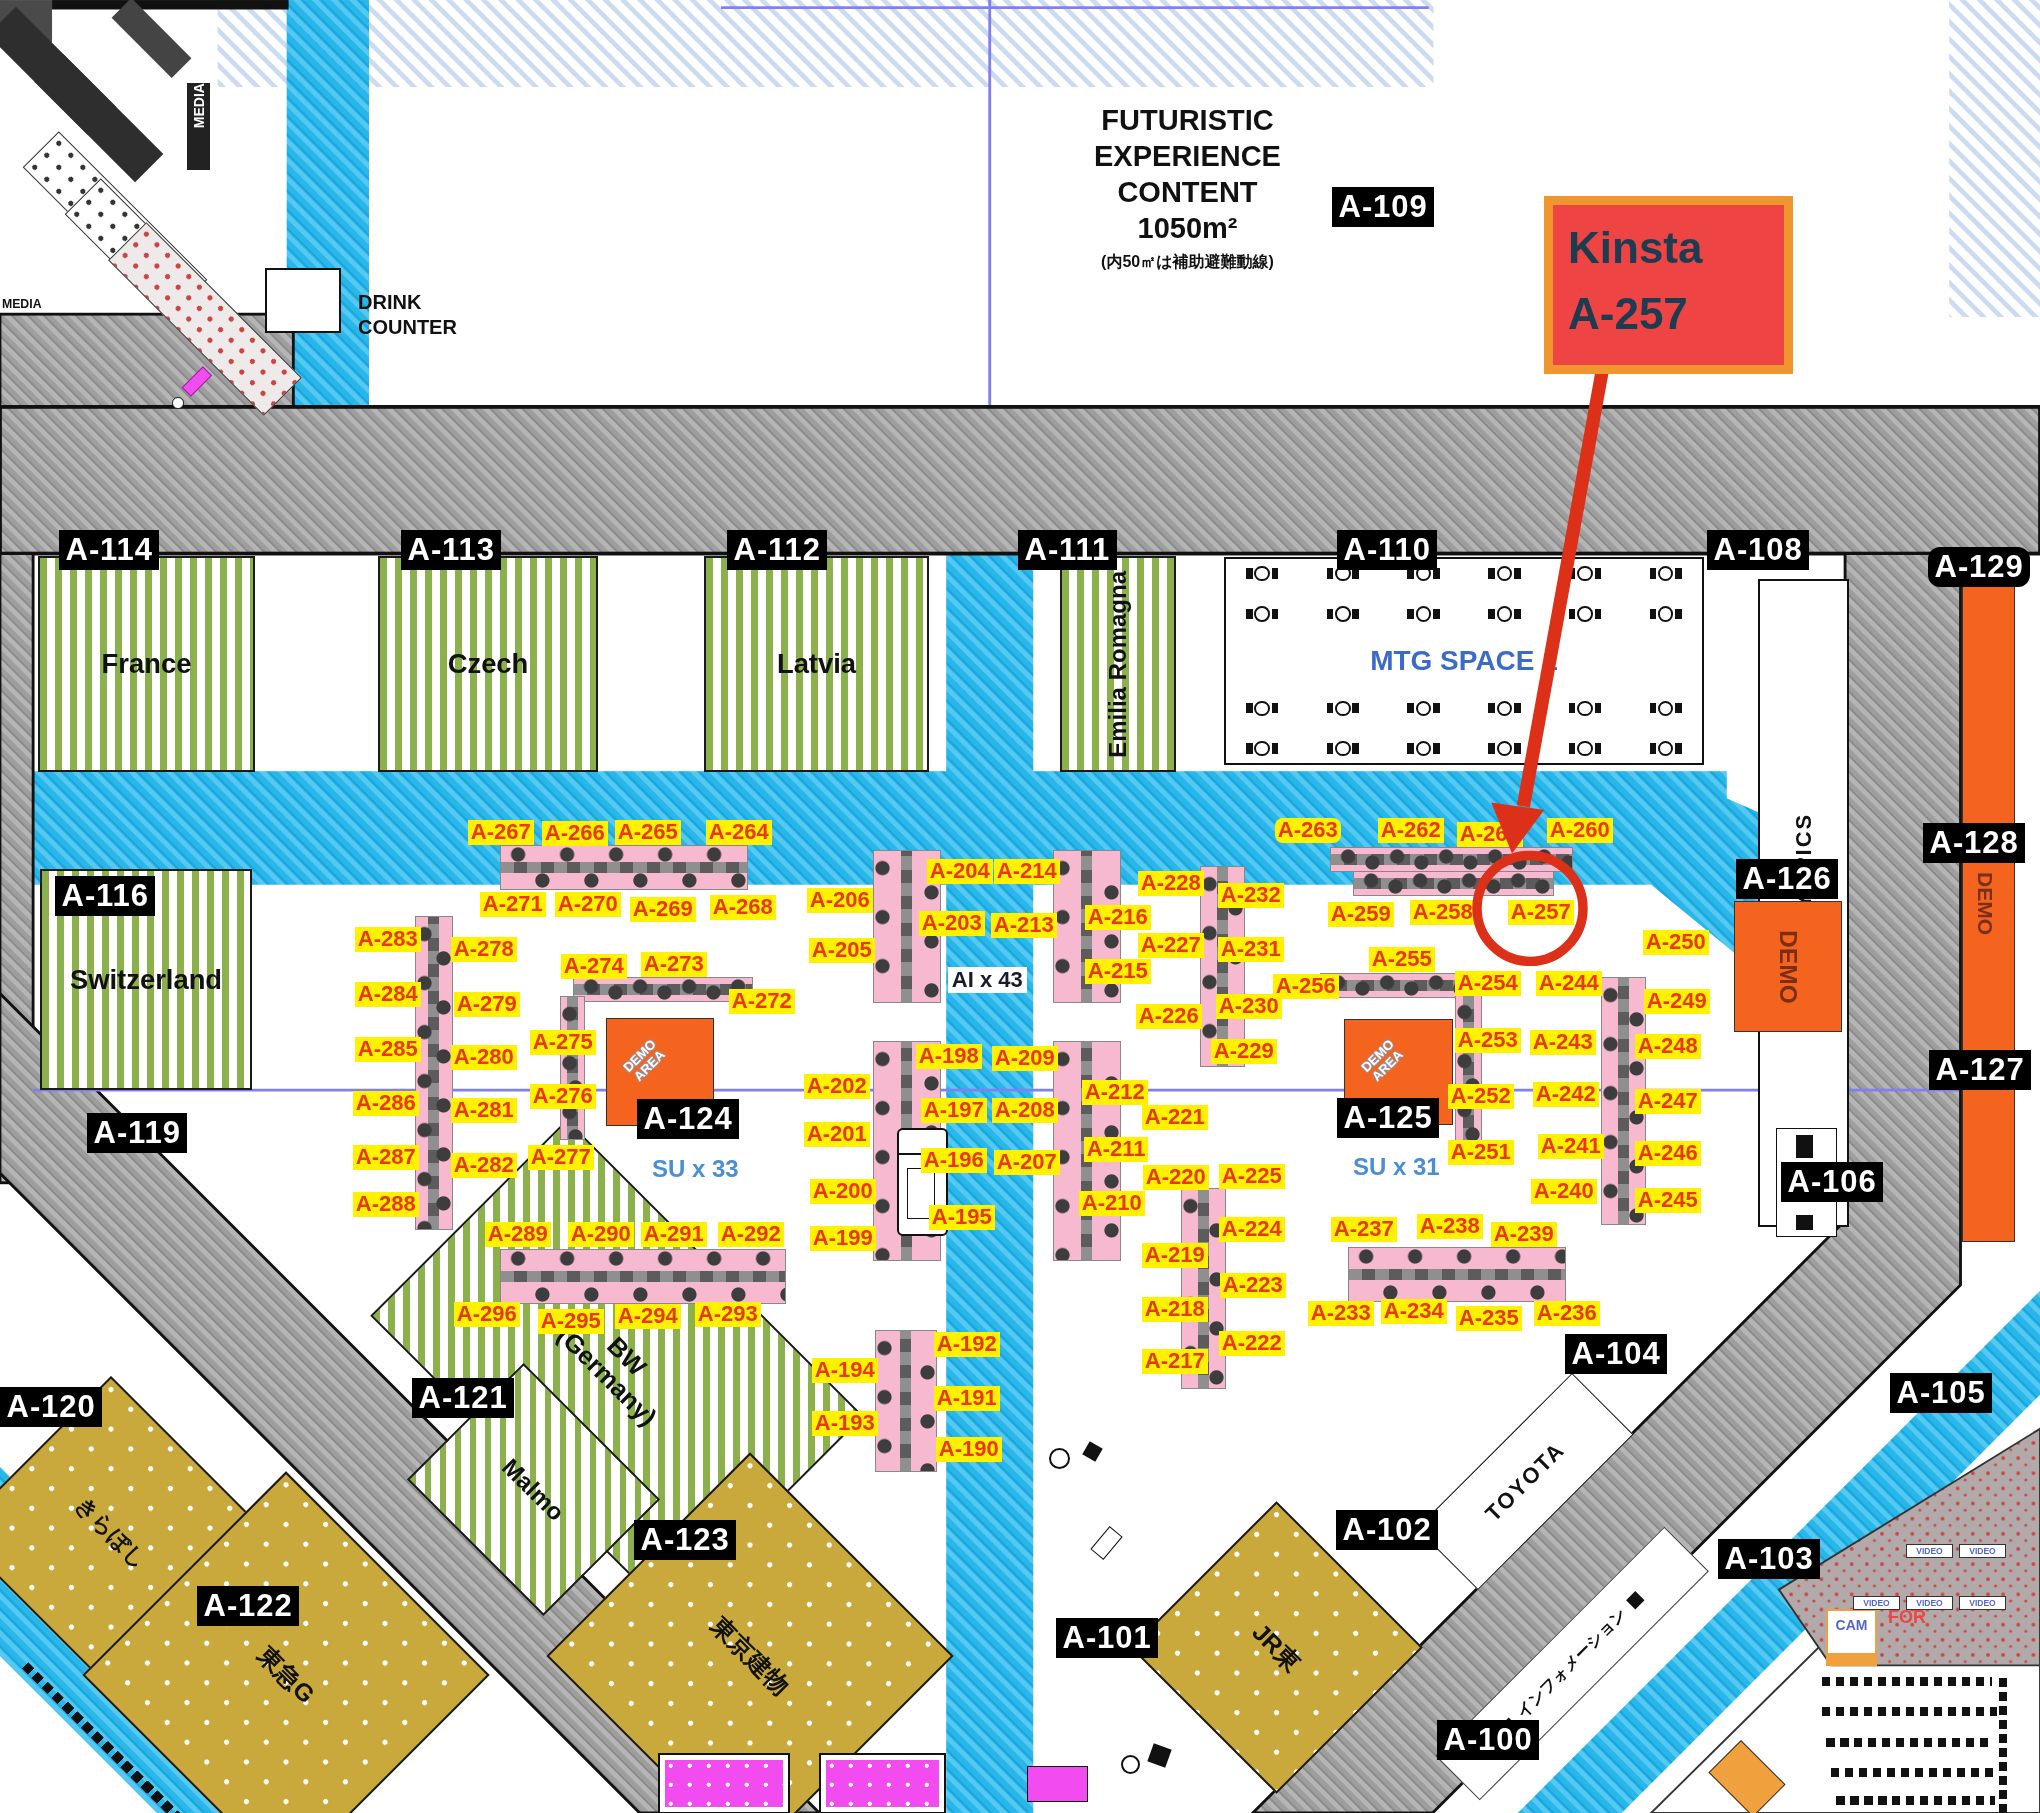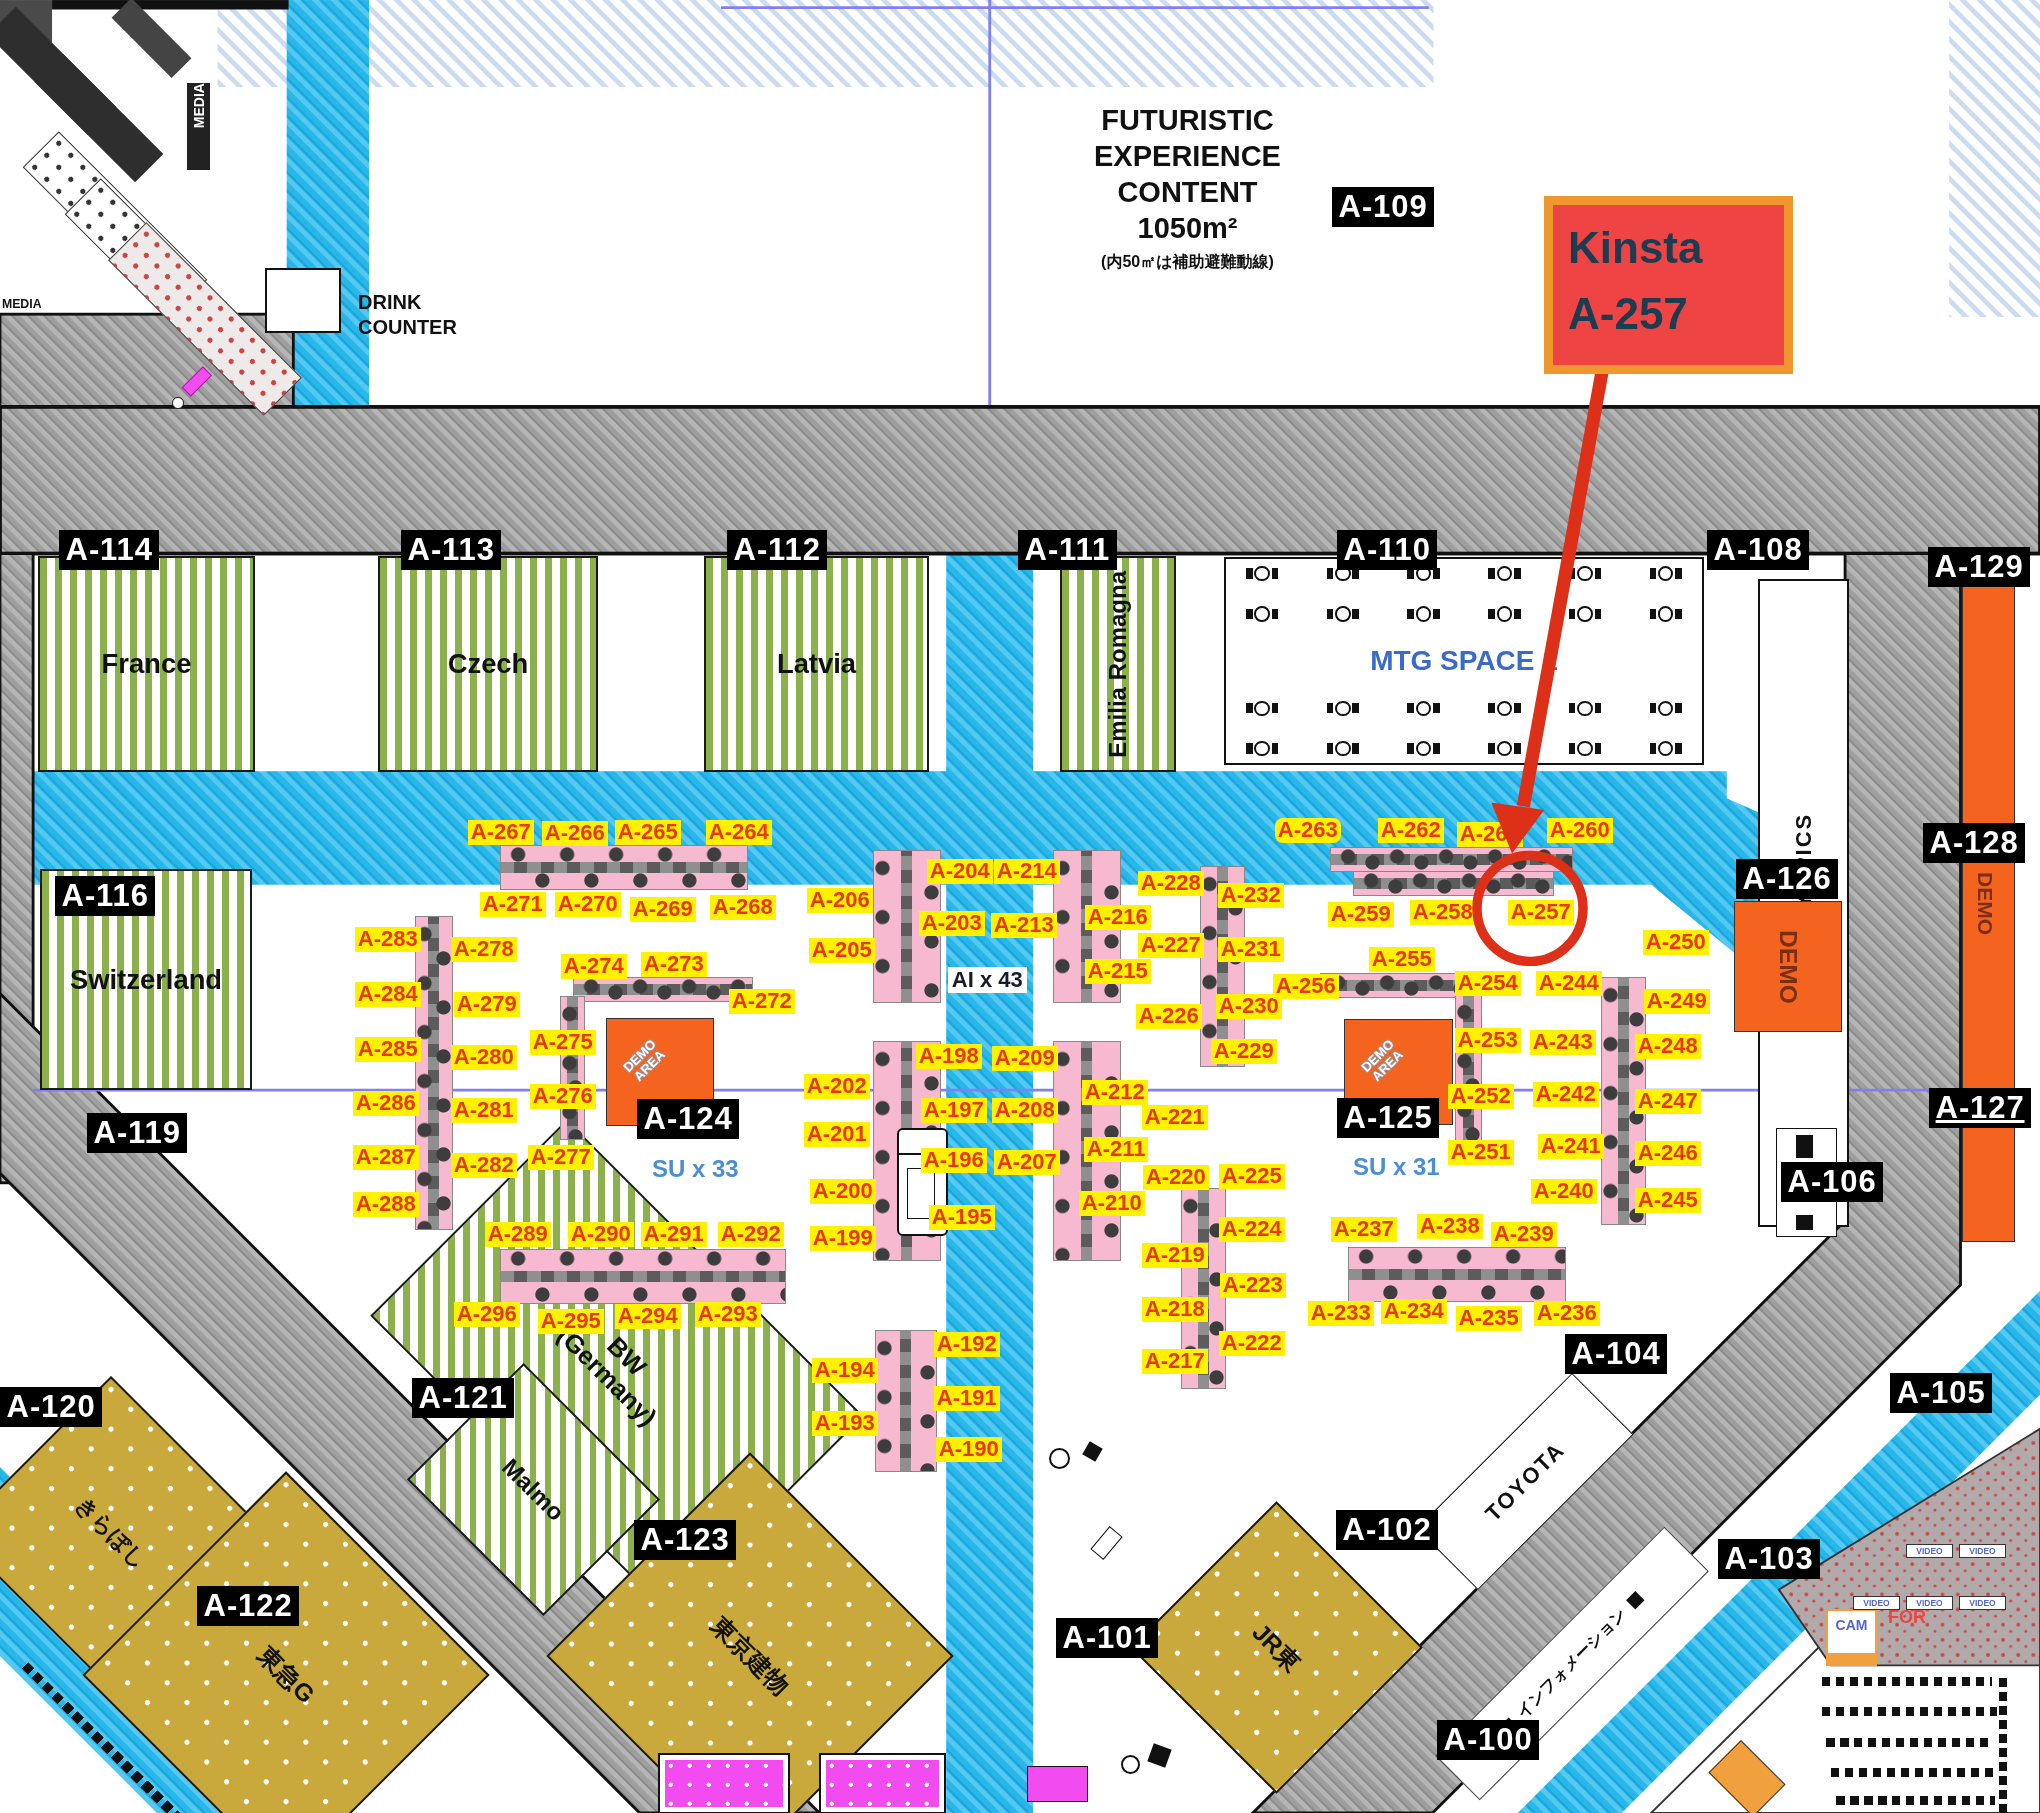--- a/index.html
+++ b/index.html
@@ -522,23 +522,23 @@
       <span class="mini" style="left: 1534px; top: 1301px;">A-236</span>
     </div>
   <div id="black-layer">
       <div class="blabel" style="left: 59px; top: 530px;">A-114</div>
       <div class="blabel" style="left: 401px; top: 530px;">A-113</div>
       <div class="blabel" style="left: 727px; top: 530px;">A-112</div>
       <div class="blabel" style="left: 1018px; top: 530px;">A-111</div>
       <div class="blabel" style="left: 1337px; top: 530px;">A-110</div>
       <div class="blabel" style="left: 1707px; top: 530px;">A-108</div>
       <div class="blabel" style="left: 1332px; top: 187px;">A-109</div>
-      <div class="blabel" style="left: 1928px; top: 547px;">A-129</div>
+      <div class="blabel" style="left: 1928px; top: 547px; border-radius: 12px;">A-129</div>
       <div class="blabel" style="left: 1923px; top: 823px;">A-128</div>
-      <div class="blabel" style="left: 1929px; top: 1088px; text-decoration: underline;">A-127</div>
+      <div class="blabel" style="left: 1929px; top: 1050px;">A-127</div>
       <div class="blabel" style="left: 1736px; top: 859px;">A-126</div>
       <div class="blabel" style="left: 55px; top: 876px;">A-116</div>
       <div class="blabel" style="left: 1781px; top: 1162px;">A-106</div>
       <div class="blabel" style="left: 87px; top: 1113px;">A-119</div>
       <div class="blabel" style="left: 637px; top: 1099px;">A-124</div>
       <div class="blabel" style="left: 1337px; top: 1098px;">A-125</div>
       <div class="blabel" style="left: 0px; top: 1387px;">A-120</div>
       <div class="blabel" style="left: 412px; top: 1378px;">A-121</div>
       <div class="blabel" style="left: 197px; top: 1586px;">A-122</div>
       <div class="blabel" style="left: 634px; top: 1520px;">A-123</div>

